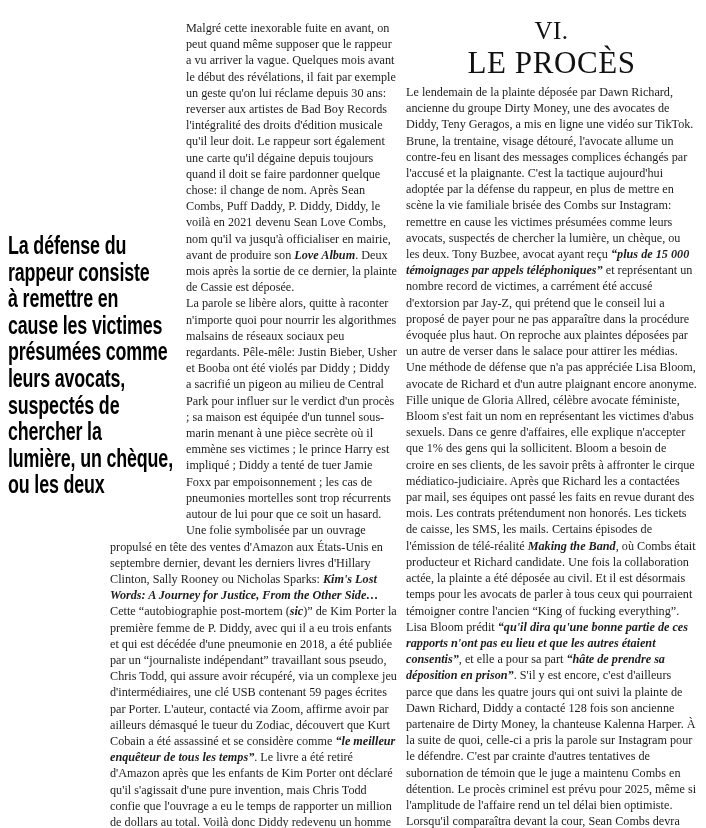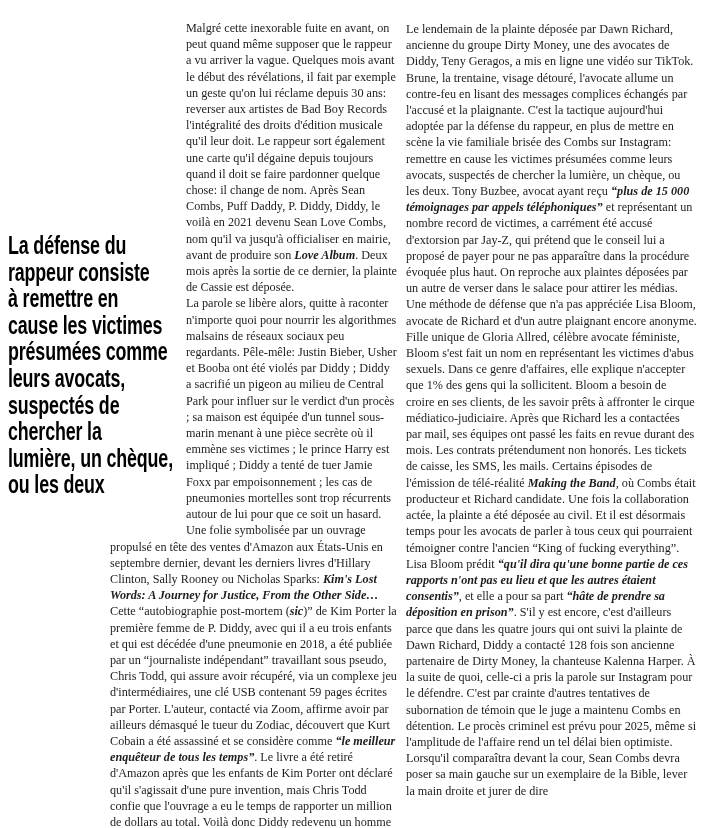--- a/index.html
+++ b/index.html
@@ -69,19 +69,21 @@
 ou les deux</div>
 
   <div class="col-left">
     <div class="quote-spacer"></div>
     <p><span>Malgré cette inexorable fuite en avant, on peut quand même supposer que le rappeur a vu arriver la vague. Quelques mois avant le début des révélations, il fait par exemple un geste qu'on lui réclame depuis 30 ans: reverser aux artistes de Bad Boy Records l'intégralité des droits d'édition musicale qu'il leur doit. Le rappeur sort également une carte qu'il dégaine depuis toujours quand il doit se faire pardonner quelque chose: il change de nom. Après Sean Combs, Puff Daddy, P. Diddy, Diddy, le voilà en 2021 devenu Sean Love Combs, nom qu'il va jusqu'à officialiser en mairie, avant de produire son </span><span class="run-i">Love Album</span><span>. Deux mois après la sortie de ce dernier, la plainte de Cassie est déposée.</span></p>
     <p><span>La parole se libère alors, quitte à raconter n'importe quoi pour nourrir les algorithmes malsains de réseaux sociaux peu regardants. Pêle-mêle: Justin Bieber, Usher et Booba ont été violés par Diddy ; Diddy a sacrifié un pigeon au milieu de Central Park pour influer sur le verdict d'un procès ; sa maison est équipée d'un tunnel sous-marin menant à une pièce secrète où il emmène ses victimes ; le prince Harry est impliqué ; Diddy a tenté de tuer Jamie Foxx par empoisonnement ; les cas de pneumonies mortelles sont trop récurrents autour de lui pour que ce soit un hasard. Une folie symbolisée par un ouvrage propulsé en tête des ventes d'Amazon aux États-Unis en septembre dernier, devant les derniers livres d'Hillary Clinton, Sally Rooney ou Nicholas Sparks: </span><span class="run-i">Kim's Lost Words: A Journey for Justice, From the Other Side…</span><span> Cette “autobiographie post-mortem (</span><span class="run-i">sic</span><span>)” de Kim Porter la première femme de P. Diddy, avec qui il a eu trois enfants et qui est décédée d'une pneumonie en 2018, a été publiée par un “journaliste indépendant” travaillant sous pseudo, Chris Todd, qui assure avoir récupéré, via un complexe jeu d'intermédiaires, une clé USB contenant 59 pages écrites par Porter. L'auteur, contacté via Zoom, affirme avoir par ailleurs démasqué le tueur du Zodiac, découvert que Kurt Cobain a été assassiné et se considère comme </span><span class="run-i">“le meilleur enquêteur de tous les temps”</span><span>. Le livre a été retiré d'Amazon après que les enfants de Kim Porter ont déclaré qu'il s'agissait d'une pure invention, mais Chris Todd confie que l'ouvrage a eu le temps de rapporter un million de dollars au total. Voilà donc Diddy redevenu un homme qui fait vendre. Rob Shuter: </span></p>
   </div>
 
   <div class="col-right">
     <div class="section-heading">
+      <div class="section-numeral">VI.</div>
+      <div class="section-title">LE PROCÈS</div>
     </div>
     <div class="body">
       <p><span>Le lendemain de la plainte déposée par Dawn Richard, ancienne du groupe Dirty Money, une des avocates de Diddy, Teny Geragos, a mis en ligne une vidéo sur TikTok. Brune, la trentaine, visage détouré, l'avocate allume un contre-feu en lisant des messages complices échangés par l'accusé et la plaignante. C'est la tactique aujourd'hui adoptée par la défense du rappeur, en plus de mettre en scène la vie familiale brisée des Combs sur Instagram: remettre en cause les victimes présumées comme leurs avocats, suspectés de chercher la lumière, un chèque, ou les deux. Tony Buzbee, avocat ayant reçu </span><span class="run-i">“plus de 15 000 témoignages par appels téléphoniques”</span><span> et représentant un nombre record de victimes, a carrément été accusé d'extorsion par Jay-Z, qui prétend que le conseil lui a proposé de payer pour ne pas apparaître dans la procédure évoquée plus haut. On reproche aux plaintes déposées par un autre de verser dans le salace pour attirer les médias. Une méthode de défense que n'a pas appréciée Lisa Bloom, avocate de Richard et d'un autre plaignant encore anonyme. Fille unique de Gloria Allred, célèbre avocate féministe, Bloom s'est fait un nom en représentant les victimes d'abus sexuels. Dans ce genre d'affaires, elle explique n'accepter que 1% des gens qui la sollicitent. Bloom a besoin de croire en ses clients, de les savoir prêts à affronter le cirque médiatico-judiciaire. Après que Richard les a contactées par mail, ses équipes ont passé les faits en revue durant des mois. Les contrats prétendument non honorés. Les tickets de caisse, les SMS, les mails. Certains épisodes de l'émission de télé-réalité </span><span class="run-i">Making the Band</span><span>, où Combs était producteur et Richard candidate. Une fois la collaboration actée, la plainte a été déposée au civil. Et il est désormais temps pour les avocats de parler à tous ceux qui pourraient témoigner contre l'ancien “King of fucking everything”. Lisa Bloom prédit </span><span class="run-i">“qu'il dira qu'une bonne partie de ces rapports n'ont pas eu lieu et que les autres étaient consentis”</span><span>, et elle a pour sa part </span><span class="run-i">“hâte de prendre sa déposition en prison”</span><span>. S'il y est encore, c'est d'ailleurs parce que dans les quatre jours qui ont suivi la plainte de Dawn Richard, Diddy a contacté 128 fois son ancienne partenaire de Dirty Money, la chanteuse Kalenna Harper. À la suite de quoi, celle-ci a pris la parole sur Instagram pour le défendre. C'est par crainte d'autres tentatives de subornation de témoin que le juge a maintenu Combs en détention. Le procès criminel est prévu pour 2025, même si l'amplitude de l'affaire rend un tel délai bien optimiste. Lorsqu'il comparaîtra devant la cour, Sean Combs devra poser sa main gauche sur un exemplaire de la Bible, lever la main droite et jurer de dire </span></p>
     </div>
   </div>
 
 </div>
 
 </body></html>

